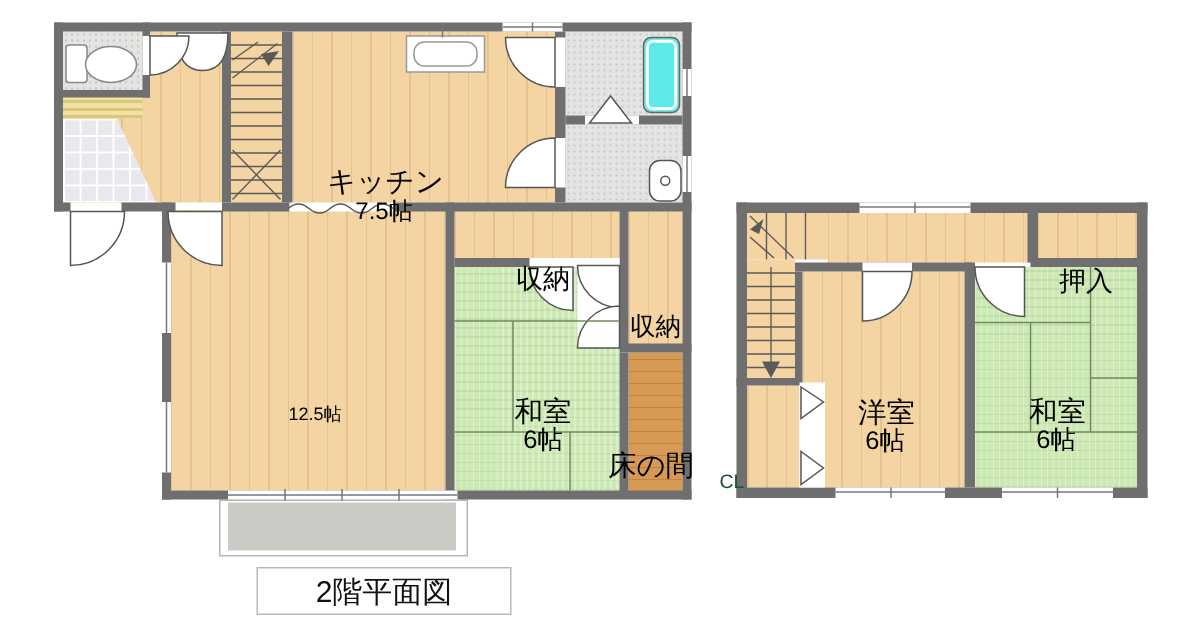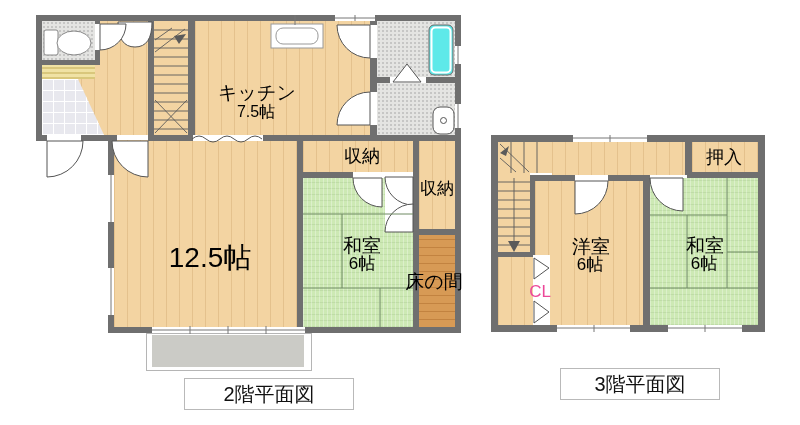--- a/index.html
+++ b/index.html
@@ -13,21 +13,21 @@
   .abs{position:absolute;}
   .w{position:absolute;background:var(--wall);}
   .wood{position:absolute;background:repeating-linear-gradient(90deg,rgba(150,95,30,.16) 0 1px,transparent 1px 13px),var(--wood);}
   .woodh{position:absolute;background:repeating-linear-gradient(0deg,rgba(140,70,10,.28) 0 1px,transparent 1px 8px),var(--tokonoma);}
   .tatami{position:absolute;background:repeating-linear-gradient(90deg,rgba(255,255,255,.30) 0 1px,transparent 1px 4px),repeating-linear-gradient(0deg,rgba(90,130,70,.12) 0 1px,transparent 1px 6px),var(--tatami);}
   .stair{position:absolute;background:var(--wood);}
   .speckle{position:absolute;background-image:radial-gradient(rgba(0,0,0,.13) .8px,transparent .9px);background-size:4px 4px;background-color:var(--speckle);}
   .tile{position:absolute;background-image:linear-gradient(#fff 1.5px,transparent 1.5px),linear-gradient(90deg,#fff 1.5px,transparent 1.5px);background-size:11px 11px;background-color:var(--tile);}
   .mat{position:absolute;background:repeating-linear-gradient(0deg,#d9c77c 0 2px,var(--mat) 2px 5px);}
   .gap{position:absolute;background:#fff;}
-  .lbl{position:absolute;transform:translate(-50%,-50%);white-space:nowrap;color:#000;line-height:1;}
+  .lbl{position:absolute;transform:translate(-50%,-50%);white-space:nowrap;color:#000;line-height:1;margin-top:30px;}
   .cap{position:absolute;border:1px solid var(--capborder);background:#fff;display:flex;align-items:center;justify-content:center;font-size:20px;}
   svg.overlay{position:absolute;left:0;top:0;pointer-events:none;}
   .tubfill{fill:var(--tub);stroke:#666;}
 </style>
 </head>
 <body>
 
 <div id="stage">
 
   <div class="wood" style="left:42px;top:21px;width:106px;height:114px;"></div>
@@ -217,33 +217,30 @@
       <rect x="431.5" y="27.5" width="19" height="45" rx="4" fill="none" stroke="#fff" stroke-width="2"></rect>
     </g>
     <g fill="#fff" stroke="#555" stroke-width="1">
       <rect x="433" y="107" width="21" height="27" rx="7"></rect>
       <circle cx="443.5" cy="120.5" r="3" fill="none"></circle>
     </g>
   </svg>
 
   <div class="lbl" style="left:257px;top:92px;font-size:19px;">キッチン</div>
   <div class="lbl" style="left:256px;top:112px;font-size:16px;">7.5帖</div>
-  <div class="lbl" style="left:210px;top:258px;font-size:28px;">12.5帖</div>
+  <div class="lbl" style="left:210px;top:246px;font-size:12px;">12.5帖</div>
   <div class="lbl" style="left:362px;top:156px;font-size:18px;">収納</div>
   <div class="lbl" style="left:437px;top:188px;font-size:17px;">収納</div>
   <div class="lbl" style="left:362px;top:245px;font-size:19px;">和室</div>
   <div class="lbl" style="left:362px;top:263px;font-size:17px;">6帖</div>
   <div class="lbl" style="left:434px;top:281px;font-size:19px;">床の間</div>
   <div class="lbl" style="left:591px;top:246px;font-size:19px;">洋室</div>
   <div class="lbl" style="left:590px;top:264px;font-size:17px;">6帖</div>
   <div class="lbl" style="left:705px;top:245px;font-size:19px;">和室</div>
   <div class="lbl" style="left:704px;top:263px;font-size:17px;">6帖</div>
   <div class="lbl" style="left:724px;top:157px;font-size:18px;">押入</div>
-  <div class="lbl" style="left:540px;top:291px;font-size:17px;color:#ec4899;">CL</div>
-
-  <div class="cap" style="left:184px;top:378px;width:168px;height:30px;text-align:center;">
+  <div class="lbl" style="left:488px;top:291px;font-size:13px;color:#14532d;">CL</div>
+
+  <div class="cap" style="left:171px;top:378px;width:168px;height:30px;text-align:center;">
     <span>2階平面図</span>
   </div>
-  <div class="cap" style="left:560px;top:368px;width:158px;height:30px;">
-    <span>3階平面図</span>
-  </div>
 
 </div>
 
 </body></html>

